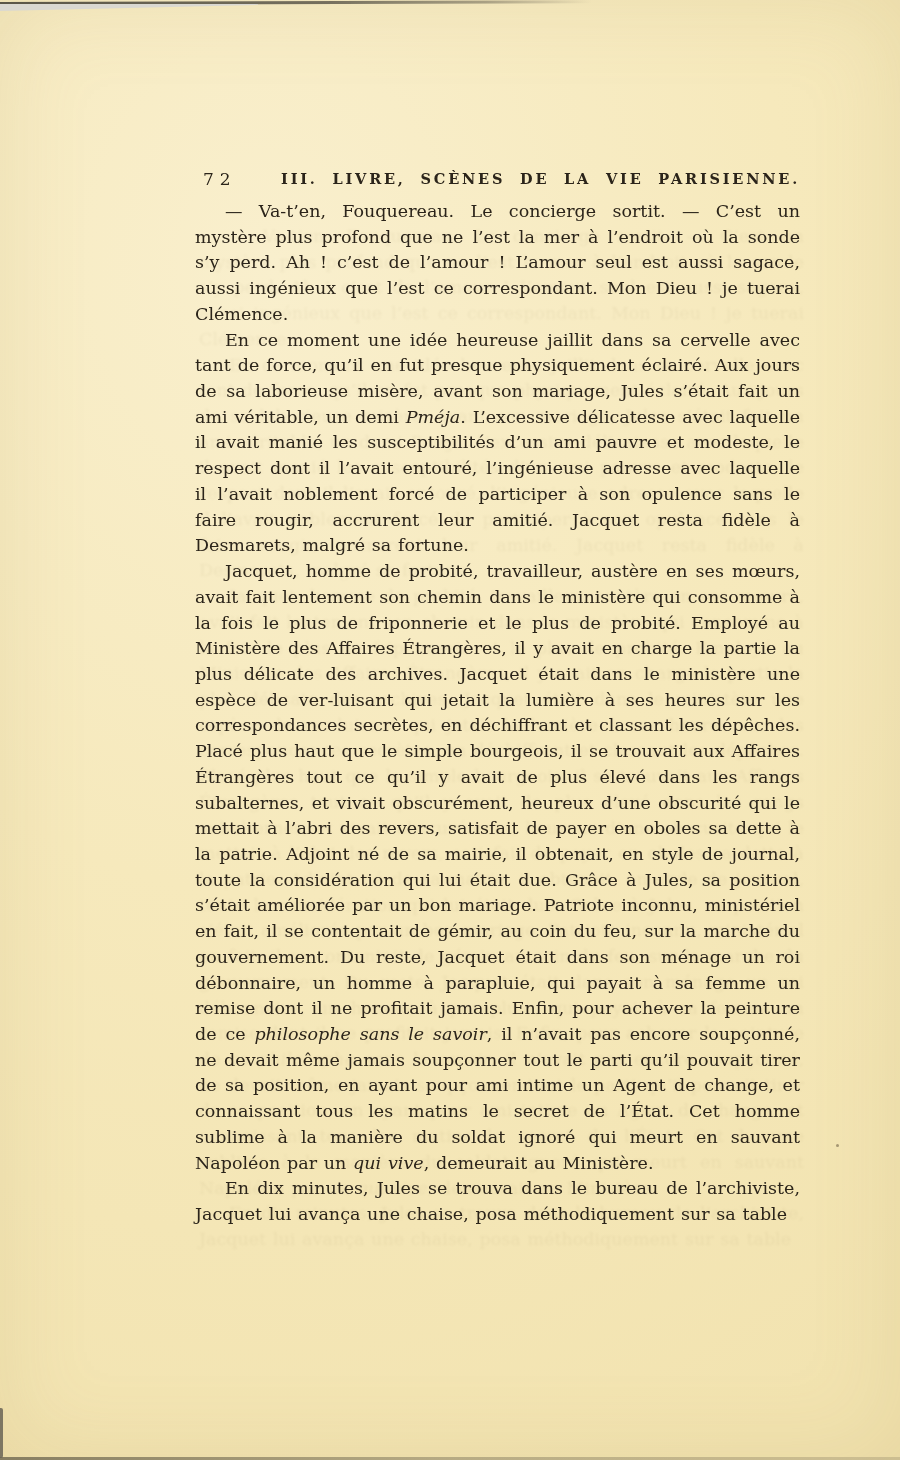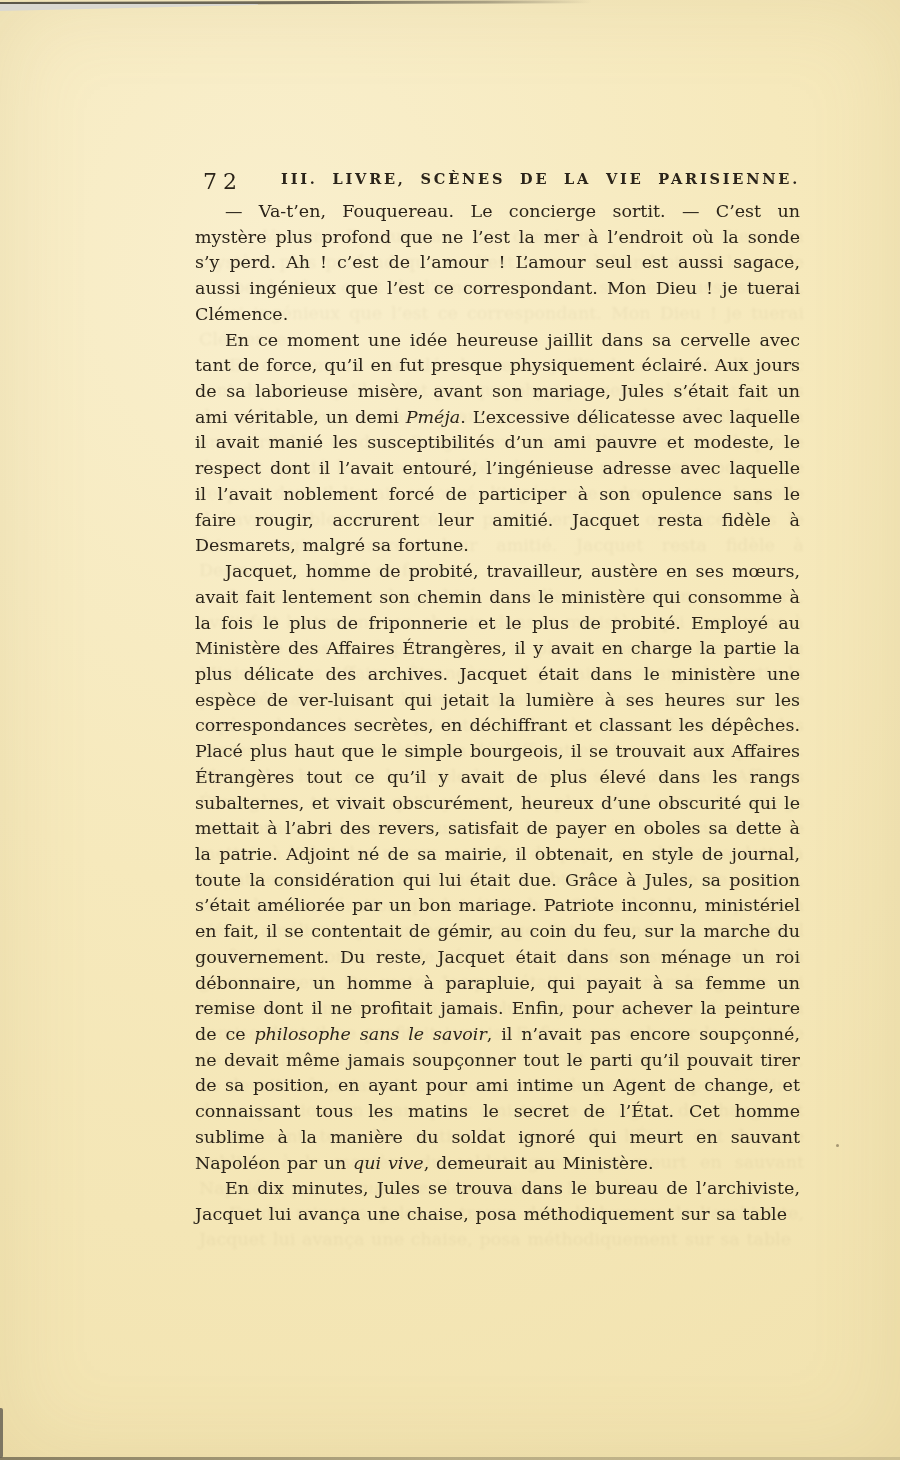--- a/index.html
+++ b/index.html
@@ -42,21 +42,21 @@
     position: absolute; left: 836px; top: 1144px; width: 3px; height: 3px;
     border-radius: 50%; background: rgba(70,58,36,0.45);
   }
 
   
   .header {
     position: absolute; top: 167px; left: 195px; width: 605px; height: 28px;
   }
   .pagenum {
     position: absolute; left: 8px; top: 2px;
-    font-size: 22px; letter-spacing: 6px; font-weight: 500;
+    font-size: 17px; letter-spacing: 6px; font-weight: 500;
   }
   .running {
     position: absolute; left: 0; right: 0; top: 3px;
     padding-left: 34px;
     text-align: right;
     font-size: 14.5px; font-weight: bold;
     letter-spacing: 2.8px; word-spacing: 7px;
     white-space: nowrap;
   }
 

